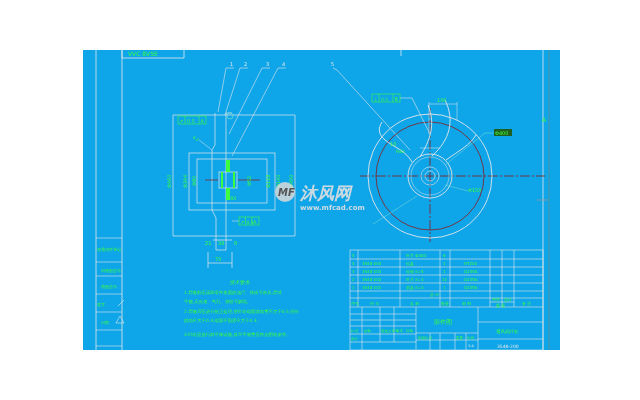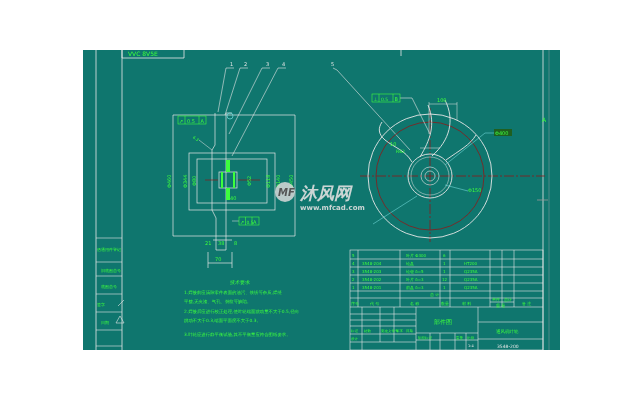--- a/index.html
+++ b/index.html
@@ -1,17 +1,17 @@
 <!DOCTYPE html>
 <html><head>
 <meta charset="utf-8">
 <style>
   html, body { margin: 0; padding: 0; }
   body { width: 640px; height: 400px; background: #ffffff; position: relative; overflow: hidden; font-family: "DejaVu Sans", sans-serif; }
-  .sheet { position: absolute; left: 83px; top: 50px; width: 477px; height: 300px; background: #0f766e; }
+  .sheet { position: absolute; left: 83px; top: 50px; width: 477px; height: 300px; background: #0ea5e9; }
   svg { position: absolute; left: 0; top: 0; }
   .t { font-family: "DejaVu Sans", sans-serif; fill: #3dff3d; }
   .w { font-family: "DejaVu Sans", sans-serif; fill: #e8e8e8; }
   .wm { font-family: "DejaVu Sans", sans-serif; }
 </style>
 </head>
 <body>
 
 <div class="sheet">
 <svg width="477" height="300" viewBox="83 50 477 300">

